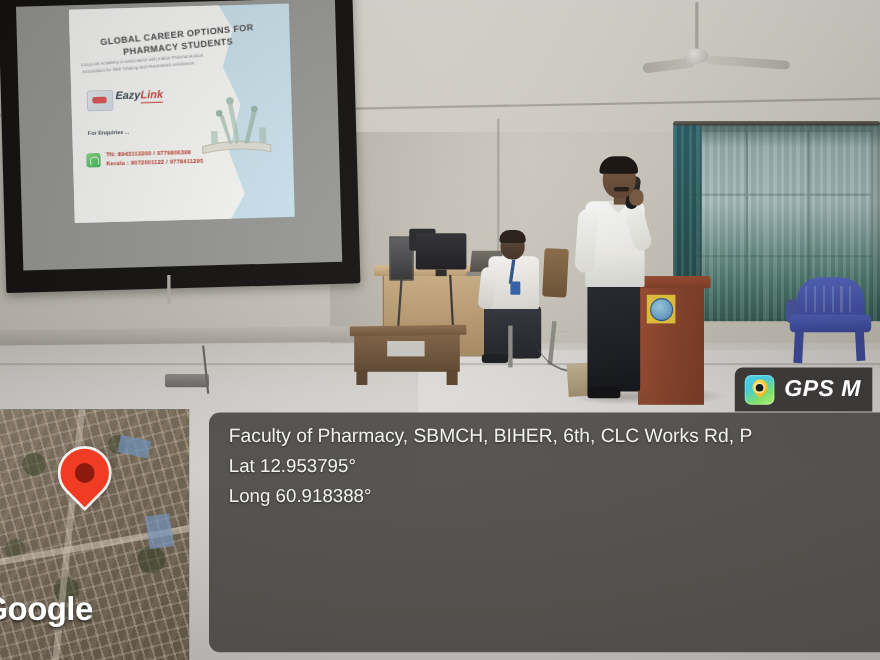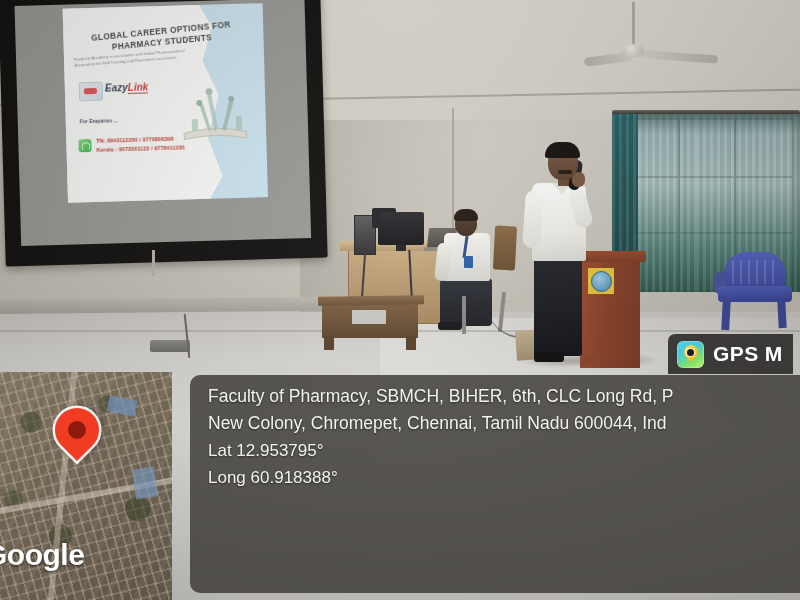--- a/index.html
+++ b/index.html
@@ -204,21 +204,21 @@
         display:flex;align-items:center;gap:9px;padding:0 10px 0 9px;
         background:rgba(48,46,44,.92);border-radius:7px 0 0 0;}
   .gps-badge-icon{width:27px;height:27px;border-radius:6px;position:relative;flex:0 0 auto;
         background:linear-gradient(150deg,#4fd0e8 0%,#47c9d9 35%,#7fe06a 70%,#b9f07a 100%);
         box-shadow:inset 0 0 0 1px rgba(255,255,255,.25);overflow:hidden;}
   .gps-badge-icon:before{content:"";position:absolute;left:6.5px;top:4px;width:14px;height:14px;
         border-radius:50% 50% 50% 0;transform:rotate(-45deg);
         background:linear-gradient(180deg,#ffd84a,#f5b91e);}
   .gps-badge-icon:after{content:"";position:absolute;left:10px;top:8px;width:7px;height:7px;
         border-radius:50%;background:#1b1b1b;box-shadow:0 0 0 1.5px rgba(255,255,255,.55);}
-  .gps-badge-text{color:#fff;font-size:21px;font-weight:bold;letter-spacing:.4px;white-space:nowrap;}
+  .gps-badge-text{color:#fff;font-size:21px;font-weight:bold;letter-spacing:.4px;white-space:nowrap;font-style:italic;}
 
   .gps-map{position:absolute;left:0;top:372px;width:172px;height:228px;overflow:hidden;
         background:#6b6253;}
   .gps-map-sat{position:absolute;inset:0;
         background:
           radial-gradient(circle at 18% 22%,rgba(60,70,40,.55) 0 10px,transparent 11px),
           radial-gradient(circle at 62% 14%,rgba(55,65,38,.5) 0 8px,transparent 9px),
           radial-gradient(circle at 80% 60%,rgba(52,62,36,.55) 0 12px,transparent 13px),
           radial-gradient(circle at 35% 72%,rgba(50,60,34,.5) 0 11px,transparent 12px),
           radial-gradient(circle at 8% 56%,rgba(58,68,40,.45) 0 9px,transparent 10px),
@@ -395,19 +395,18 @@
     <div class="gps-map-sat"></div>
     <div class="gps-map-road"></div>
     <div class="gps-map-road2"></div>
     <div class="gps-map-blue"></div>
     <div class="gps-map-blue2"></div>
     <div class="gps-pin"></div>
     <div class="gps-google">Google</div>
   </div>
 
   <div class="gps-panel">
-    <div class="gps-line">Faculty of Pharmacy, SBMCH, BIHER, 6th, CLC Long Rd, P</div>
-    <div class="gps-line">New Colony, Chromepet, Chennai, Tamil Nadu 600044, Ind</div>
+    <div class="gps-line">Faculty of Pharmacy, SBMCH, BIHER, 6th, CLC Works Rd, P</div>
     <div class="gps-line sm">Lat 12.953795°</div>
     <div class="gps-line sm">Long 60.918388°</div>
   </div>
 
 </div>
 
 </body></html>

